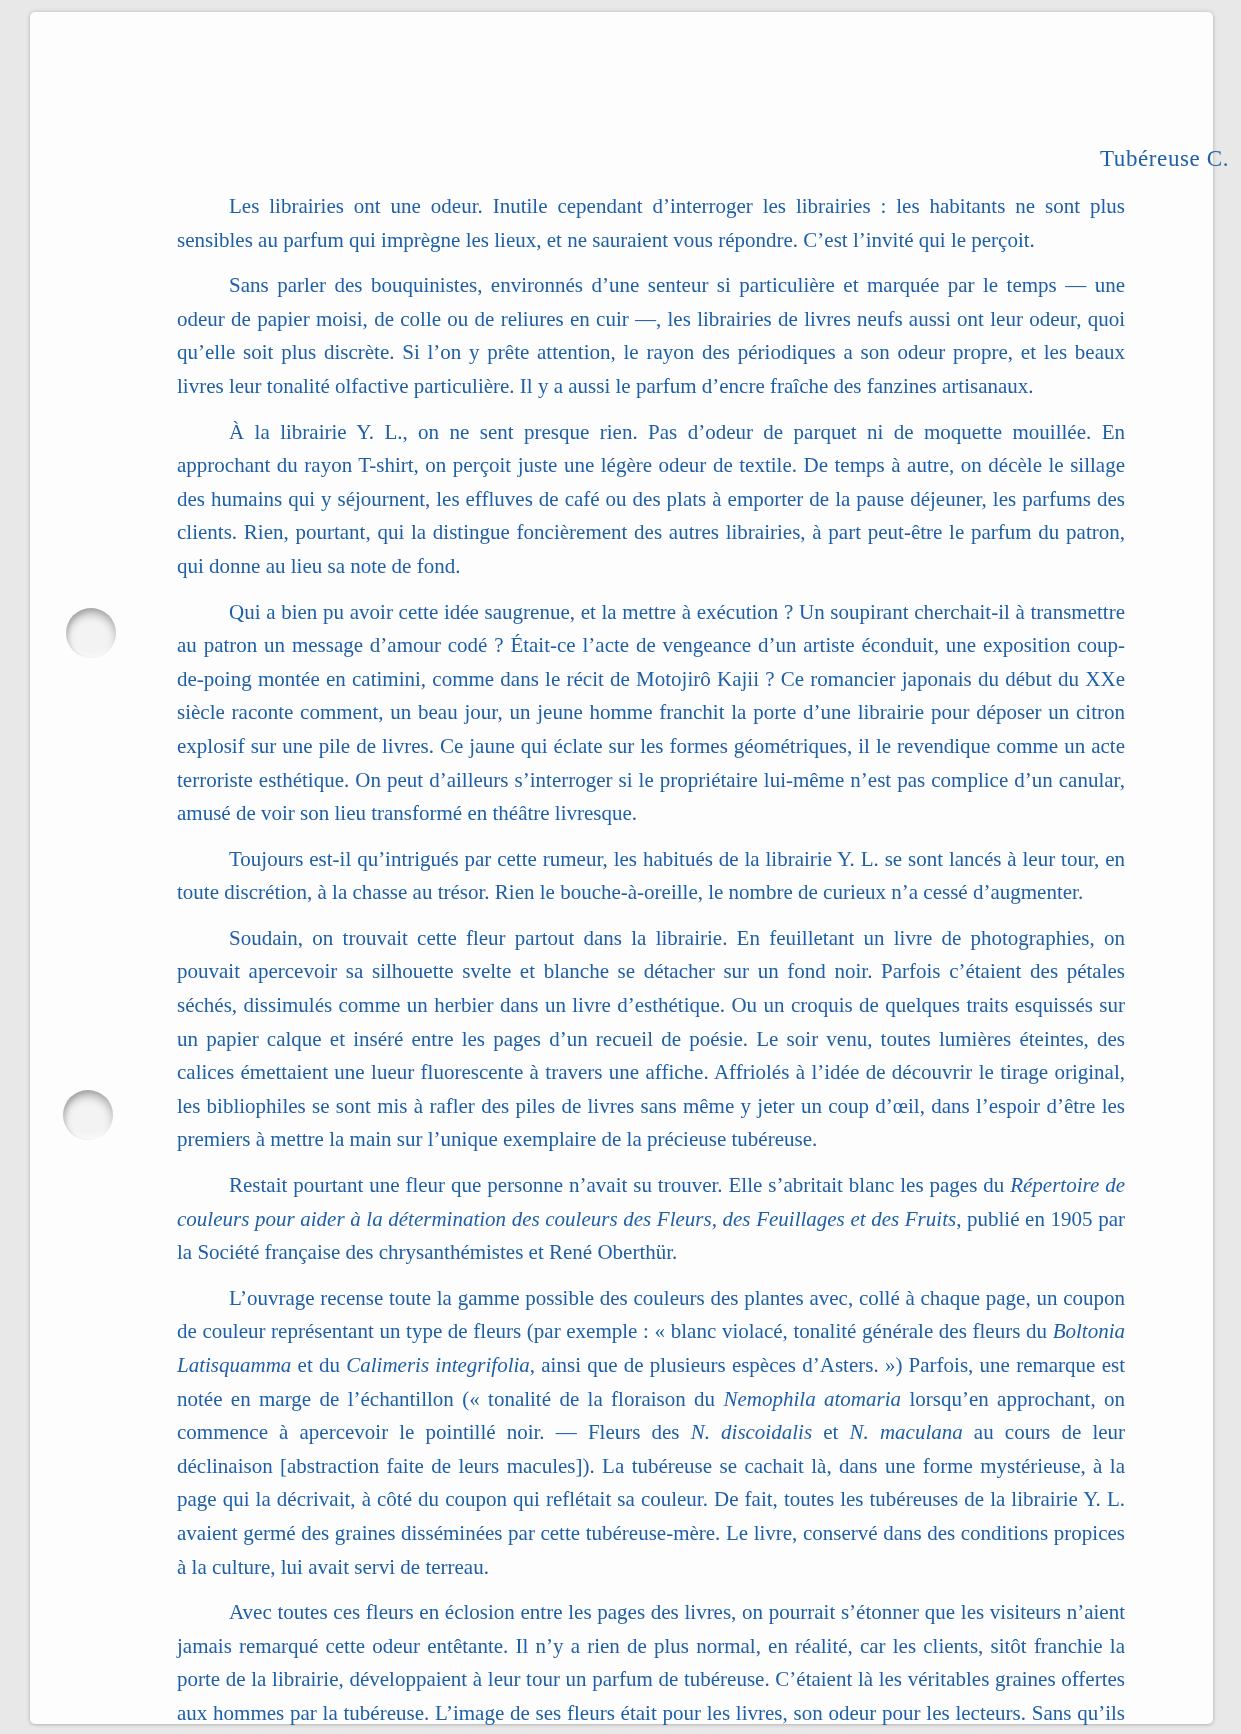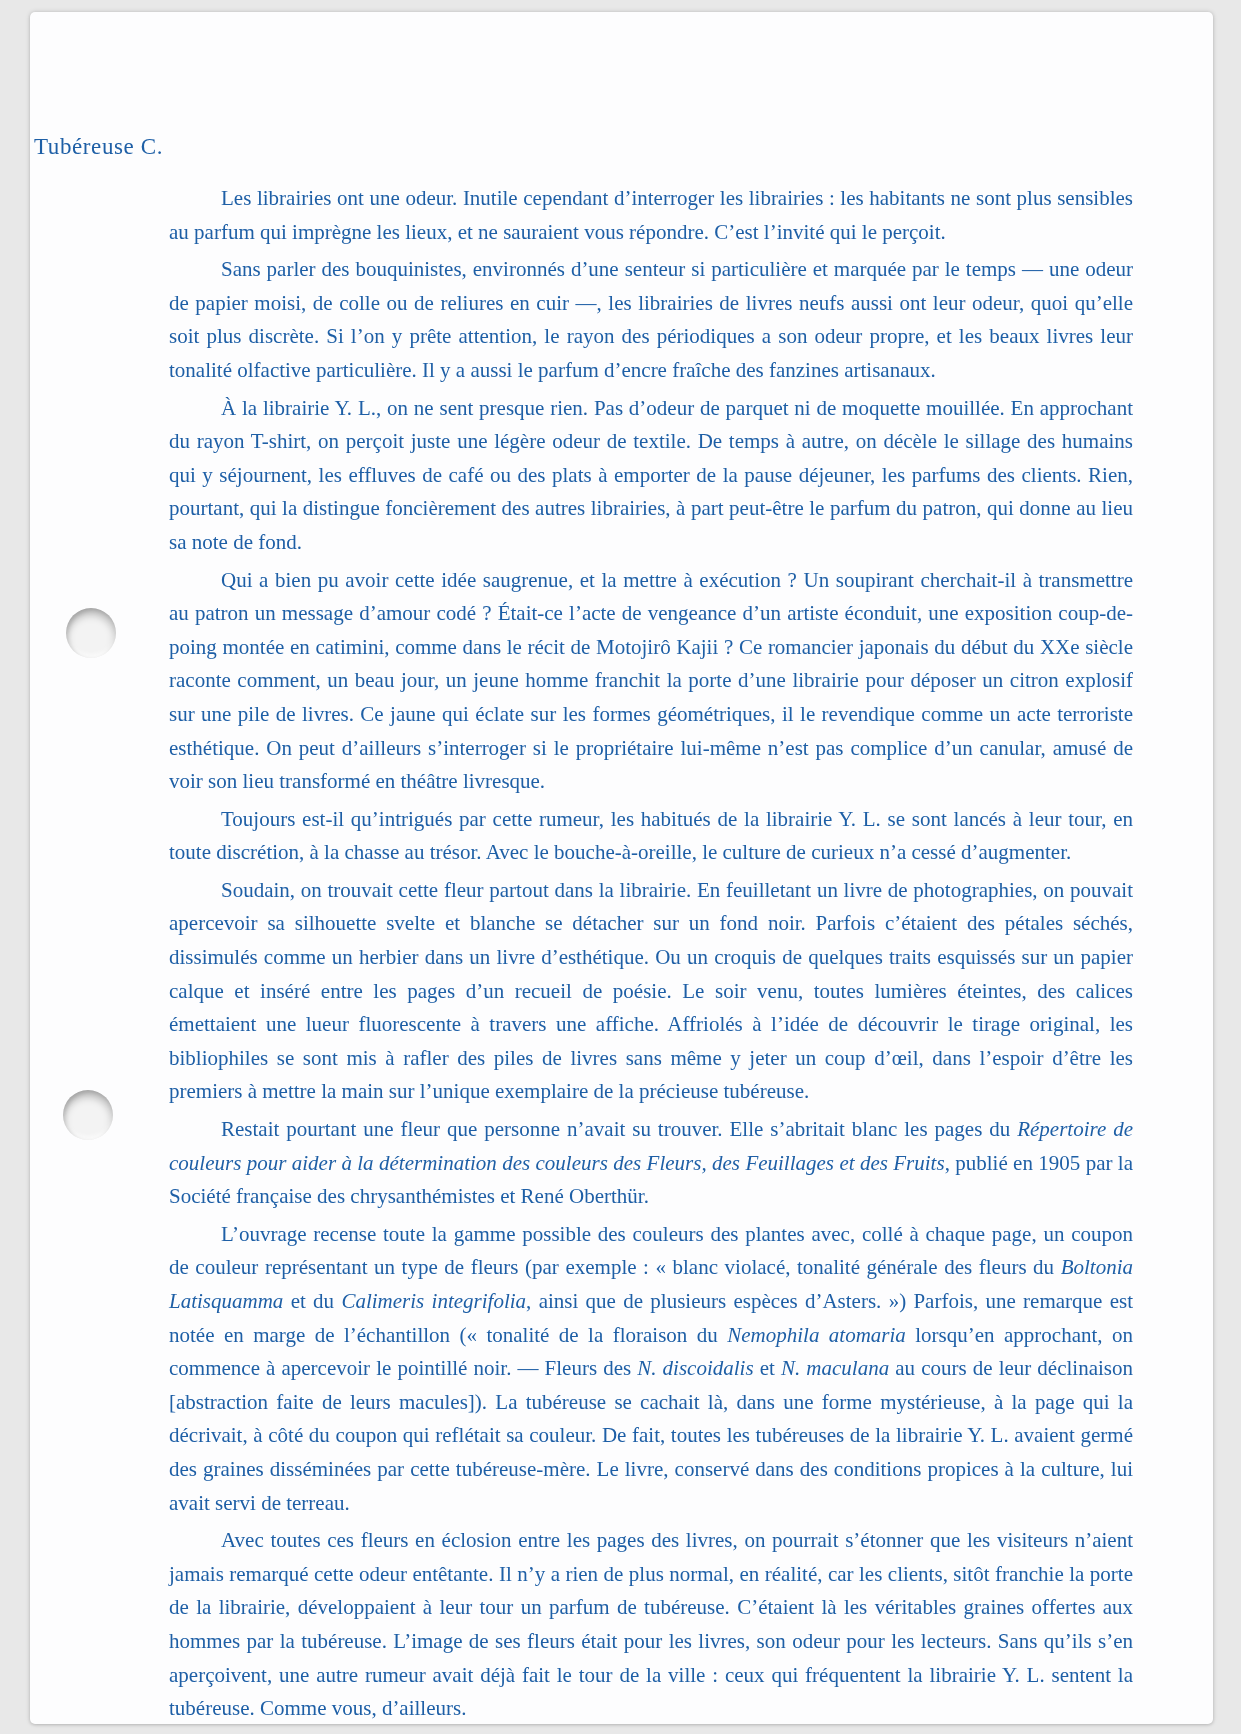--- a/index.html
+++ b/index.html
@@ -14,38 +14,38 @@
     position: absolute;
     left: 30px; top: 12px;
     width: 1183px; height: 1712px;
     background: var(--paper, #fdfdfe);
     border-radius: 5px;
     box-shadow: 0 0 5px rgba(0,0,0,0.16), 0 1px 3px rgba(0,0,0,0.12);
   }
   .title {
     position: absolute;
     top: 118px; left: 0; width: 100%;
-    margin: 4px;
-    text-align: left;
+    margin: 16px;
+    text-align: right;
     font-size: 23px;
     font-weight: normal;
     letter-spacing: 0.6px;
     color: var(--ink, #1e5fa6);
   }
   .article {
     position: absolute;
     top: 166px; left: 135px;
     width: 972px;
     color: var(--ink, #1e5fa6);
     font-size: 21px;
     line-height: 33.6px;
     text-align: justify;
     text-justify: inter-word;
   }
-  .para { margin: 4px; text-indent: 52px; }
+  .para { margin: 12px; text-indent: 52px; }
   .ital { font-style: italic; }
   .hole {
     position: absolute;
     width: 50px; height: 50px;
     border-radius: 50%;
     background: #f3f3f3;
     box-shadow: inset 0 6px 8px rgba(0,0,0,0.26),
                 inset 2px 2px 4px rgba(0,0,0,0.12),
                 inset 0 -3px 4px rgba(255,255,255,0.95);
   }
@@ -57,19 +57,19 @@
 
 <div class="paper">
   <div class="hole hole-top"></div>
   <div class="hole hole-bottom"></div>
   <h1 class="title">Tubéreuse C.</h1>
   <div class="article">
       <p class="para"><span>Les librairies ont une odeur. Inutile cependant d’interroger les librairies : les habitants ne sont plus sensibles au parfum qui imprègne les lieux, et ne sauraient vous répondre. C’est l’invité qui le perçoit.</span></p>
       <p class="para"><span>Sans parler des bouquinistes, environnés d’une senteur si particulière et marquée par le temps — une odeur de papier moisi, de colle ou de reliures en cuir —, les librairies de livres neufs aussi ont leur odeur, quoi qu’elle soit plus discrète. Si l’on y prête attention, le rayon des périodiques a son odeur propre, et les beaux livres leur tonalité olfactive particulière. Il y a aussi le parfum d’encre fraîche des fanzines artisanaux.</span></p>
       <p class="para"><span>À la librairie Y. L., on ne sent presque rien. Pas d’odeur de parquet ni de moquette mouillée. En approchant du rayon T-shirt, on perçoit juste une légère odeur de textile. De temps à autre, on décèle le sillage des humains qui y séjournent, les effluves de café ou des plats à emporter de la pause déjeuner, les parfums des clients. Rien, pourtant, qui la distingue foncièrement des autres librairies, à part peut-être le parfum du patron, qui donne au lieu sa note de fond.</span></p>
       <p class="para"><span>Qui a bien pu avoir cette idée saugrenue, et la mettre à exécution ? Un soupirant cherchait-il à transmettre au patron un message d’amour codé ? Était-ce l’acte de vengeance d’un artiste éconduit, une exposition coup-de-poing montée en catimini, comme dans le récit de Motojirô Kajii ? Ce romancier japonais du début du XXe siècle raconte comment, un beau jour, un jeune homme franchit la porte d’une librairie pour déposer un citron explosif sur une pile de livres. Ce jaune qui éclate sur les formes géométriques, il le revendique comme un acte terroriste esthétique. On peut d’ailleurs s’interroger si le propriétaire lui-même n’est pas complice d’un canular, amusé de voir son lieu transformé en théâtre livresque.</span></p>
-      <p class="para"><span>Toujours est-il qu’intrigués par cette rumeur, les habitués de la librairie Y. L. se sont lancés à leur tour, en toute discrétion, à la chasse au trésor. Avec le bouche-à-oreille, le culture de curieux n’a cessé d’augmenter.</span></p>
+      <p class="para"><span>Toujours est-il qu’intrigués par cette rumeur, les habitués de la librairie Y. L. se sont lancés à leur tour, en toute discrétion, à la chasse au trésor. Rien le bouche-à-oreille, le nombre de curieux n’a cessé d’augmenter.</span></p>
       <p class="para"><span>Soudain, on trouvait cette fleur partout dans la librairie. En feuilletant un livre de photographies, on pouvait apercevoir sa silhouette svelte et blanche se détacher sur un fond noir. Parfois c’étaient des pétales séchés, dissimulés comme un herbier dans un livre d’esthétique. Ou un croquis de quelques traits esquissés sur un papier calque et inséré entre les pages d’un recueil de poésie. Le soir venu, toutes lumières éteintes, des calices émettaient une lueur fluorescente à travers une affiche. Affriolés à l’idée de découvrir le tirage original, les bibliophiles se sont mis à rafler des piles de livres sans même y jeter un coup d’œil, dans l’espoir d’être les premiers à mettre la main sur l’unique exemplaire de la précieuse tubéreuse.</span></p>
       <p class="para"><span>Restait pourtant une fleur que personne n’avait su trouver. Elle s’abritait blanc les pages du </span><span class="ital">Répertoire de couleurs pour aider à la détermination des couleurs des Fleurs, des Feuillages et des Fruits</span><span>, publié en 1905 par la Société française des chrysanthémistes et René Oberthür.</span></p>
       <p class="para"><span>L’ouvrage recense toute la gamme possible des couleurs des plantes avec, collé à chaque page, un coupon de couleur représentant un type de fleurs (par exemple : « blanc violacé, tonalité générale des fleurs du </span><span class="ital">Boltonia Latisquamma</span><span> et du </span><span class="ital">Calimeris integrifolia</span><span>, ainsi que de plusieurs espèces d’Asters. ») Parfois, une remarque est notée en marge de l’échantillon (« tonalité de la floraison du </span><span class="ital">Nemophila atomaria</span><span> lorsqu’en approchant, on commence à apercevoir le pointillé noir. — Fleurs des </span><span class="ital">N. discoidalis</span><span> et </span><span class="ital">N. maculana</span><span> au cours de leur déclinaison [abstraction faite de leurs macules]). La tubéreuse se cachait là, dans une forme mystérieuse, à la page qui la décrivait, à côté du coupon qui reflétait sa couleur. De fait, toutes les tubéreuses de la librairie Y. L. avaient germé des graines disséminées par cette tubéreuse-mère. Le livre, conservé dans des conditions propices à la culture, lui avait servi de terreau.</span></p>
       <p class="para"><span>Avec toutes ces fleurs en éclosion entre les pages des livres, on pourrait s’étonner que les visiteurs n’aient jamais remarqué cette odeur entêtante. Il n’y a rien de plus normal, en réalité, car les clients, sitôt franchie la porte de la librairie, développaient à leur tour un parfum de tubéreuse. C’étaient là les véritables graines offertes aux hommes par la tubéreuse. L’image de ses fleurs était pour les livres, son odeur pour les lecteurs. Sans qu’ils s’en aperçoivent, une autre rumeur avait déjà fait le tour de la ville : ceux qui fréquentent la librairie Y. L. sentent la tubéreuse. Comme vous, d’ailleurs.</span></p>
     </div>
 </div>
 
 </body></html>

